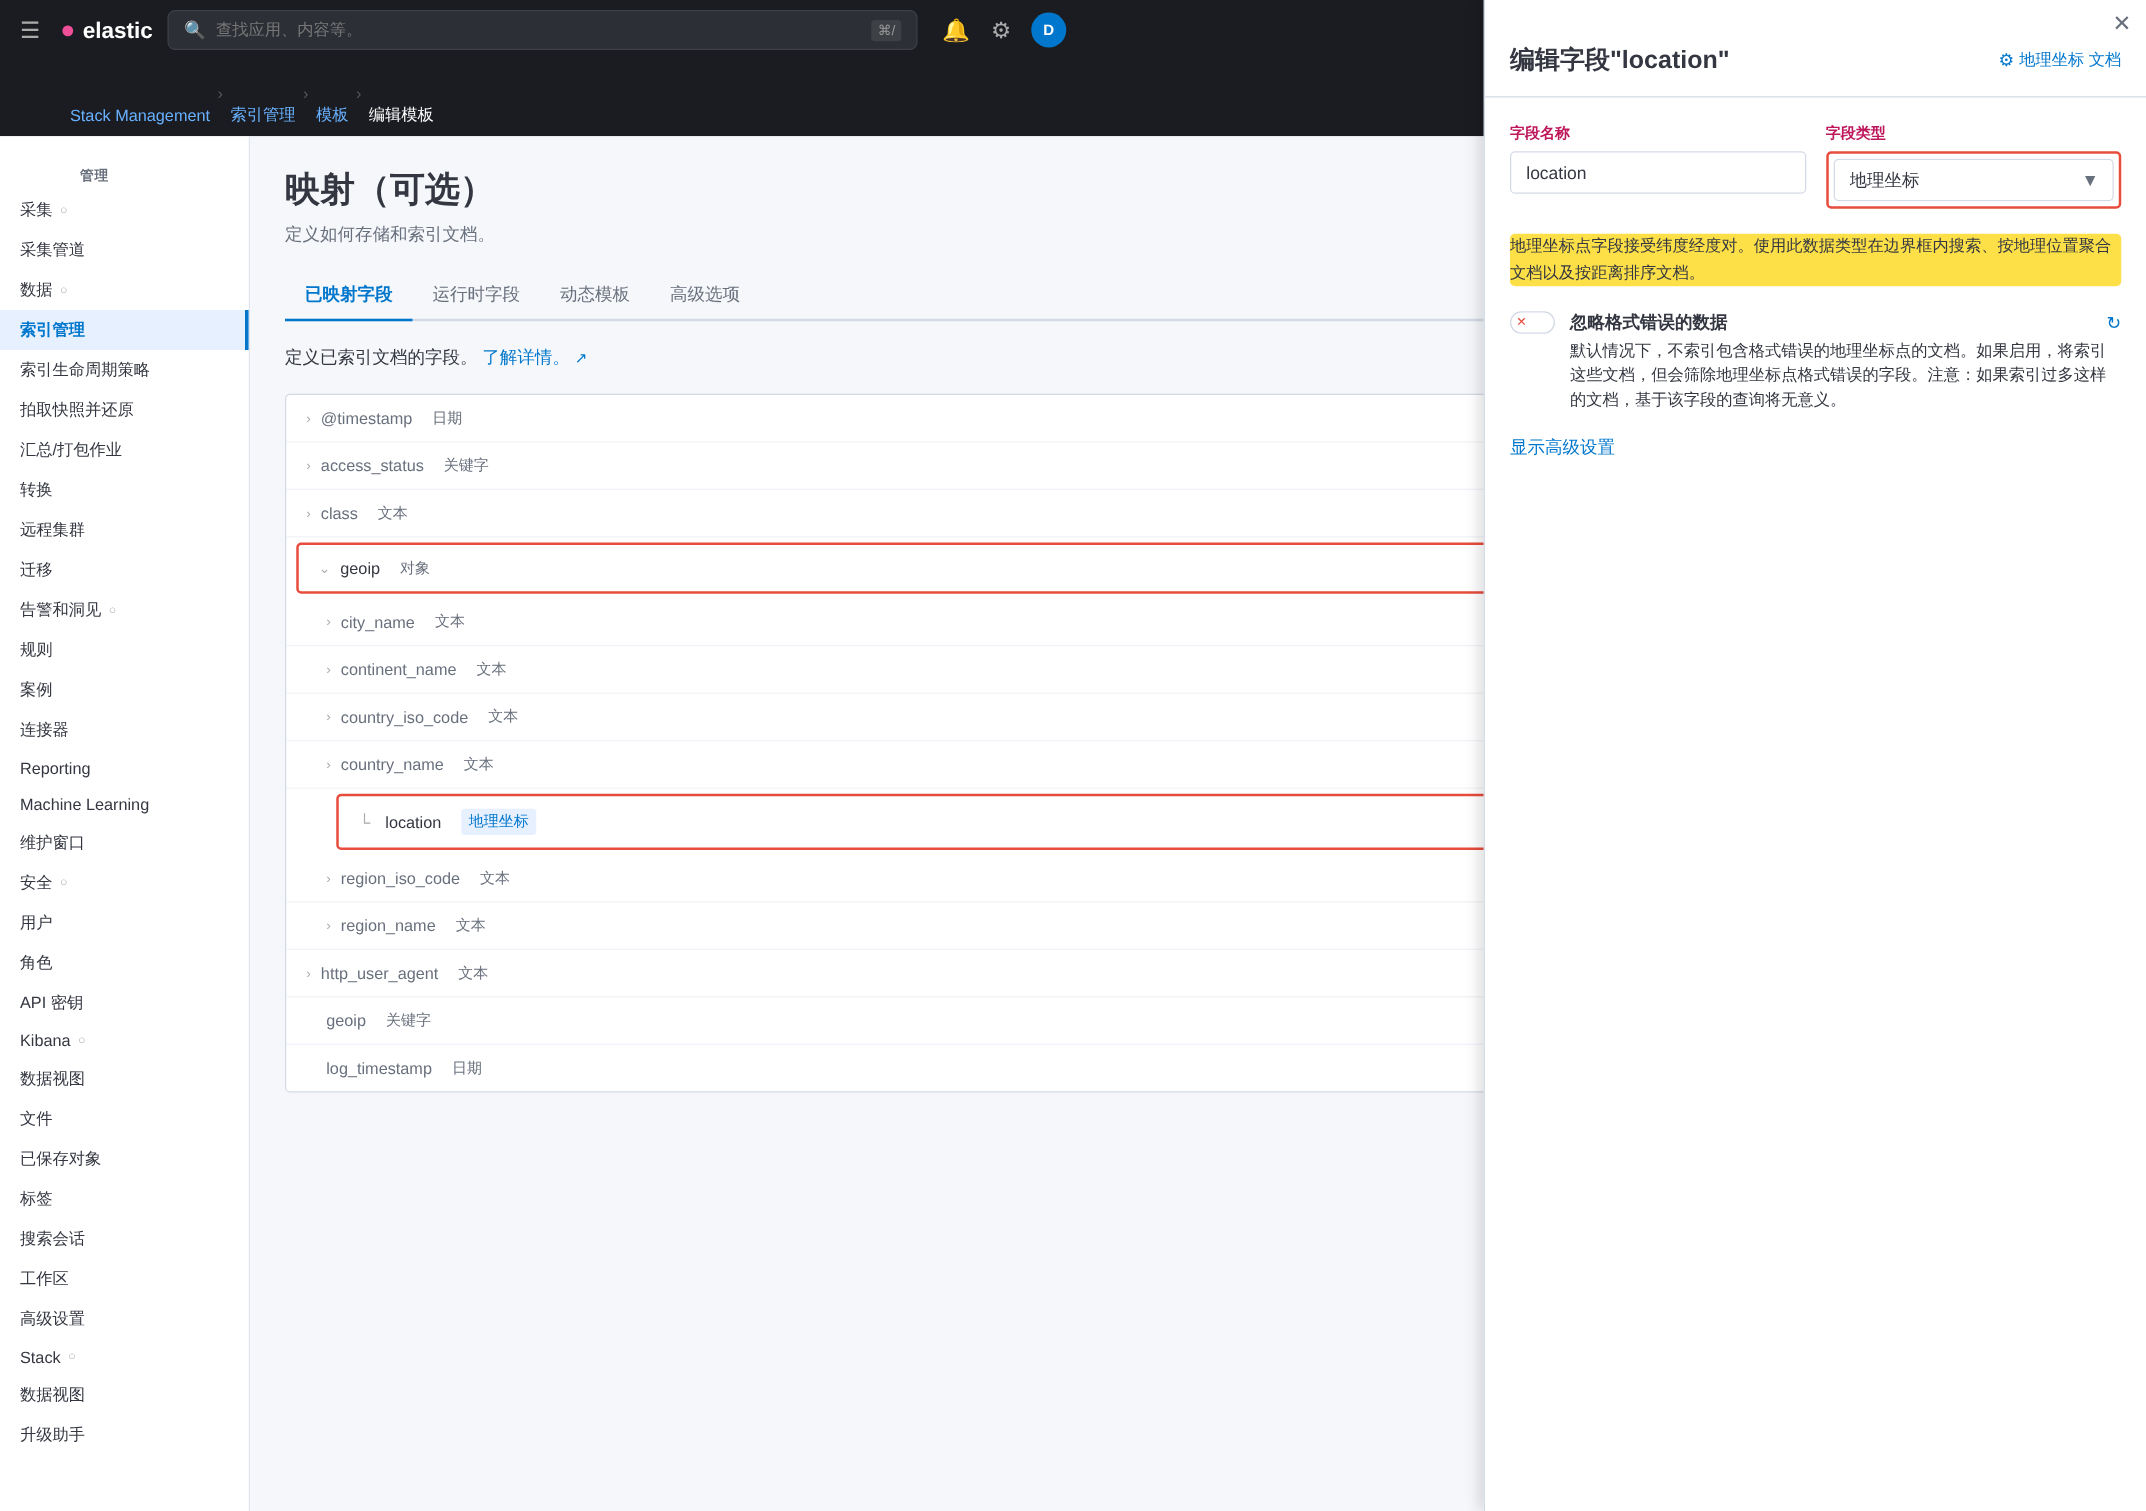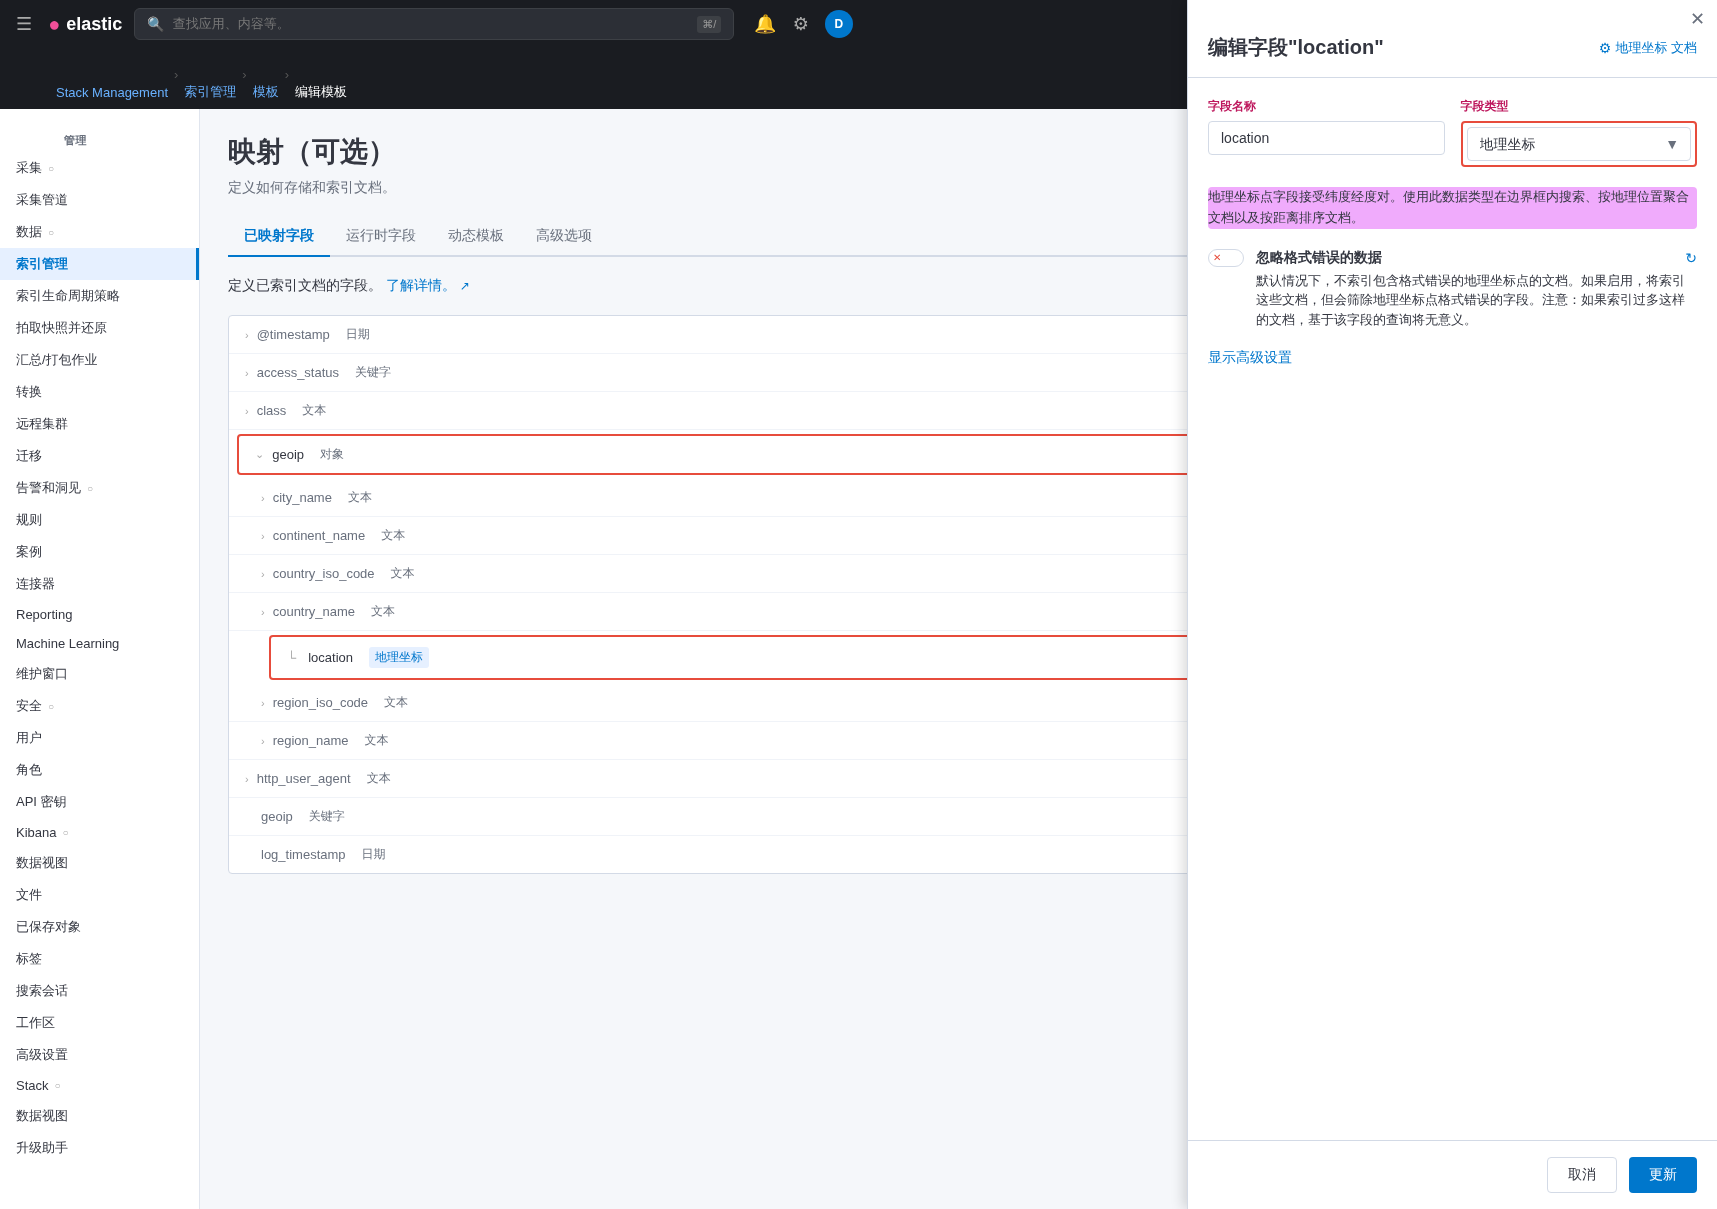--- a/index.html
+++ b/index.html
@@ -113,21 +113,21 @@
 
     .field-type-box { border: 2px solid #e74c3c; border-radius: 4px; padding: 4px; }
     .form-select-wrapper { position: relative; }
     .form-select {
       width: 100%; padding: 8px 12px; border: 1px solid #d3dae6; border-radius: 4px;
       font-size: 14px; color: #343741; background: #fff; appearance: none;
       cursor: pointer;
     }
     .select-arrow { position: absolute; right: 12px; top: 50%; transform: translateY(-50%); color: #69707d; pointer-events: none; }
 
-    .info-box { background: #f0abfc; border-radius: 4px; padding: 0; margin-bottom: 4px; }
+    .info-box { background: #fde047; border-radius: 4px; padding: 0; margin-bottom: 4px; }
     .info-text { font-size: 13px; color: #343741; line-height: 1.6; }
 
     .toggle-row { display: flex; align-items: flex-start; gap: 12px; margin-bottom: 16px; }
     .toggle { width: 36px; height: 18px; border-radius: 9px; background: #d3dae6; position: relative; cursor: pointer; flex-shrink: 0; display: flex; align-items: center; padding: 0 2px; }
     .toggle.off { background: #fff; border: 1.5px solid #d3dae6; }
     .toggle-label { font-size: 14px; font-weight: 600; color: #343741; }
     .toggle-desc { font-size: 13px; color: #343741; line-height: 1.5; margin-top: 4px; }
 
     .link-btn { color: #0077cc; background: none; border: none; cursor: pointer; font-size: 14px; padding: 0; }
 
@@ -376,19 +376,15 @@
           </div>
           <p class="toggle-desc">默认情况下，不索引包含格式错误的地理坐标点的文档。如果启用，将索引这些文档，但会筛除地理坐标点格式错误的字段。注意：如果索引过多这样的文档，基于该字段的查询将无意义。</p>
         </div>
       </div>
 
       <div style="margin-top: 20px;">
         <button class="link-btn">显示高级设置</button>
       </div>
     </div>
 
-    <div class="overlay-footer">
-      <button class="btn btn-cancel">取消</button>
-      <button class="btn btn-primary">更新</button>
-    </div>
   </div>
 
 </div>
 
 </body></html>

